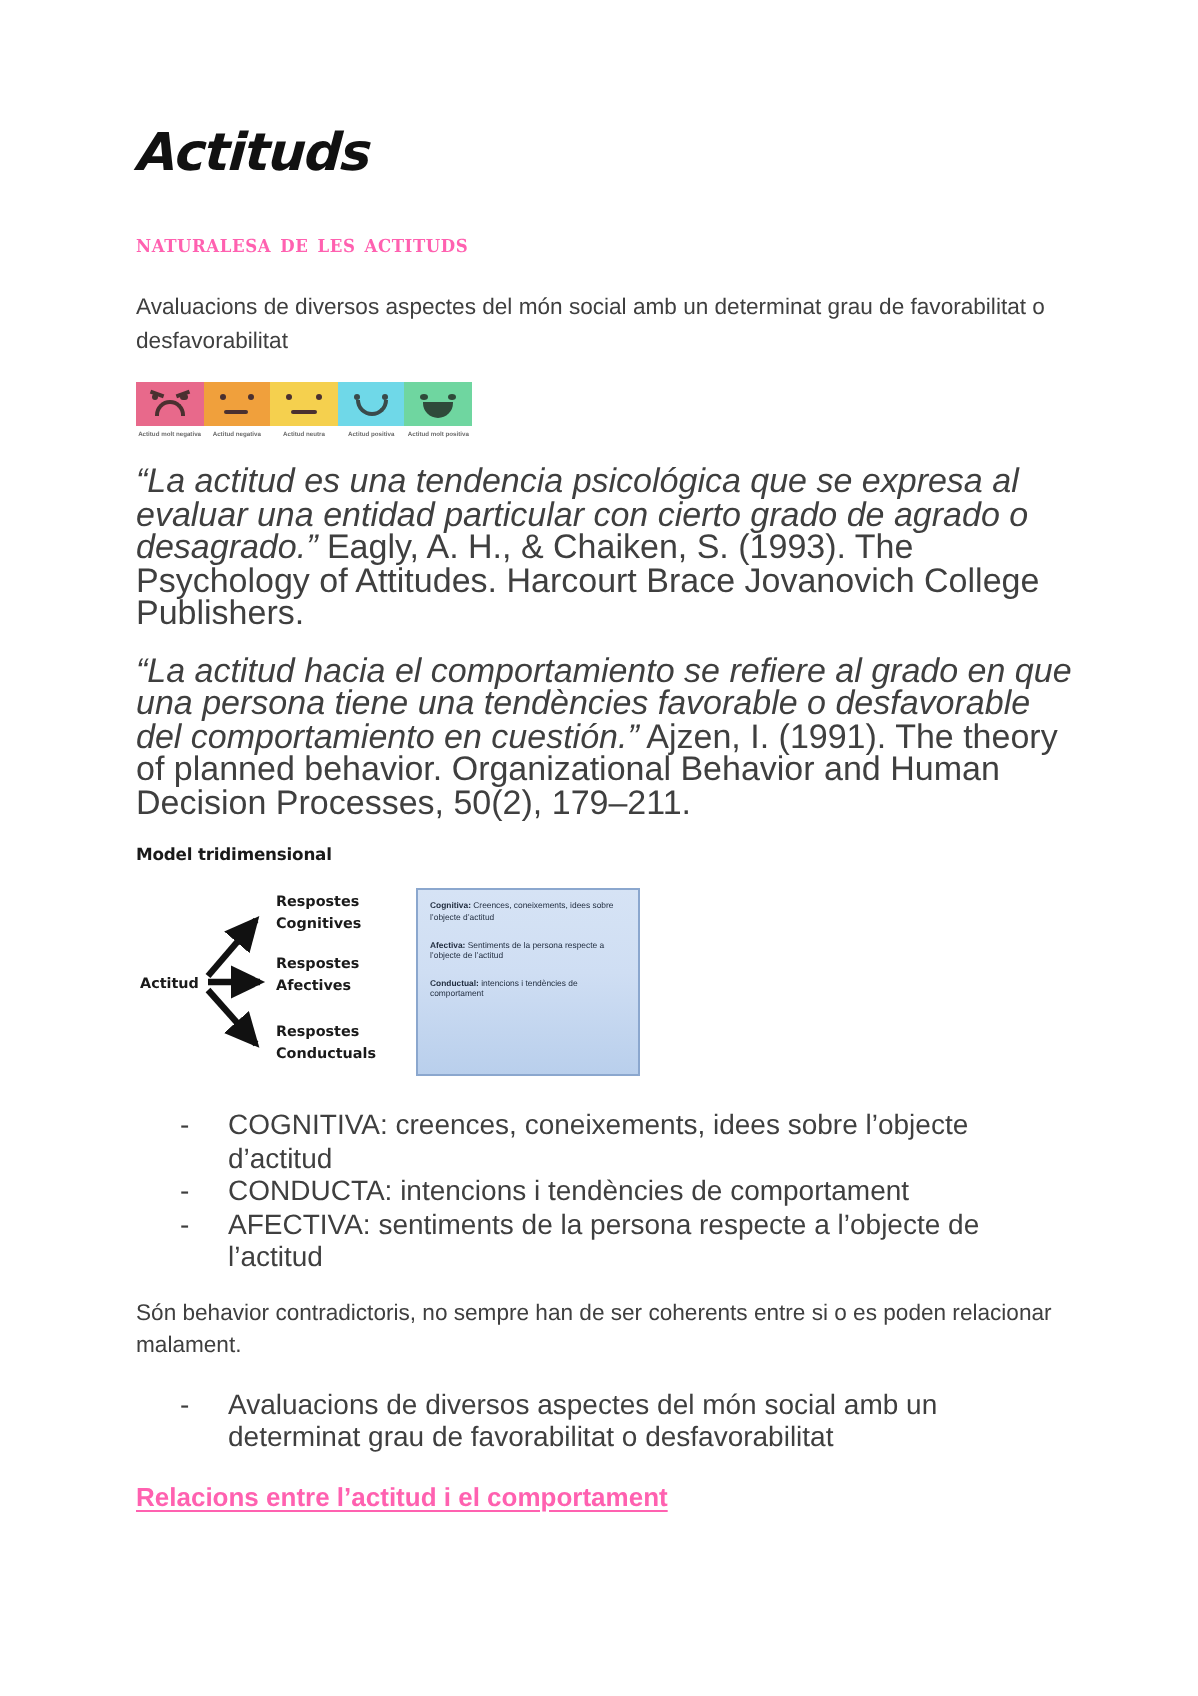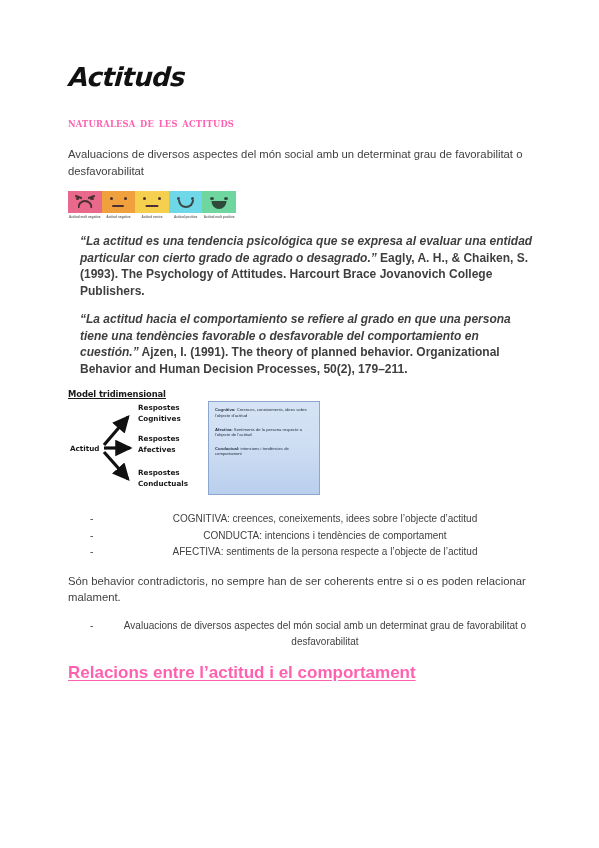--- a/index.html
+++ b/index.html
@@ -61,25 +61,24 @@
   }
 
   
   p.body {
     font-size: 11.3px;
     line-height: 16.5px;
     margin: 0 0 12px 0;
     color: #3f3f3f;
   }
   p.quote {
-    font-size: 12px;
+    font-size: 17px;
     line-height: 16.5px;
-    margin: 0 0 12px 12px;
-    color: #3f3f3f;
-    font-weight: bold;
+    margin: 0 0 12px 0;
+    color: #3f3f3f;
   }
   .it { font-style: italic; }
 
   
   .scale-figure {
     margin: 4px 0 14px 0;
     width: 168px;
   }
   .scale-faces {
     display: flex;
@@ -174,23 +173,22 @@
   
   .model-figure {
     margin: 6px 0 14px 0;
     width: 258px;
   }
   .model-caption {
     font-family: "DejaVu Sans", sans-serif;
     font-size: 8.4px;
     font-weight: bold;
     color: #1a1a1a;
-    margin-bottom: 0;
+    margin-bottom: 10px;
     letter-spacing: -0.1px;
-    text-decoration: underline;
   }
   .model-body {
     position: relative;
     width: 258px;
     height: 98px;
   }
   .model-diagram {
     position: absolute;
     left: 0; top: 0;
     width: 138px;
@@ -224,38 +222,37 @@
   .info-item b { font-weight: bold; }
 
   
   ul.dashlist {
     list-style: none;
     margin: 0 0 12px 0;
     padding: 0 0 0 22px;
   }
   ul.dashlist li {
     position: relative;
-    font-size: 10px;
+    font-size: 14px;
     line-height: 16.5px;
     padding-left: 24px;
     margin: 0;
     color: #3f3f3f;
-    text-align: center;
   }
   ul.dashlist li::before {
     content: "-";
     position: absolute;
     left: 0;
     top: 0;
     color: #3f3f3f;
   }
 
   
   .sub-heading {
-    font-size: 17px;
+    font-size: 13px;
     line-height: 16.5px;
     font-weight: bold;
     color: #FF61B0;
     text-decoration: underline;
     text-underline-offset: 2px;
     margin: 14px 0 12px 0;
   }
 
   
   .arrow-glyph {

